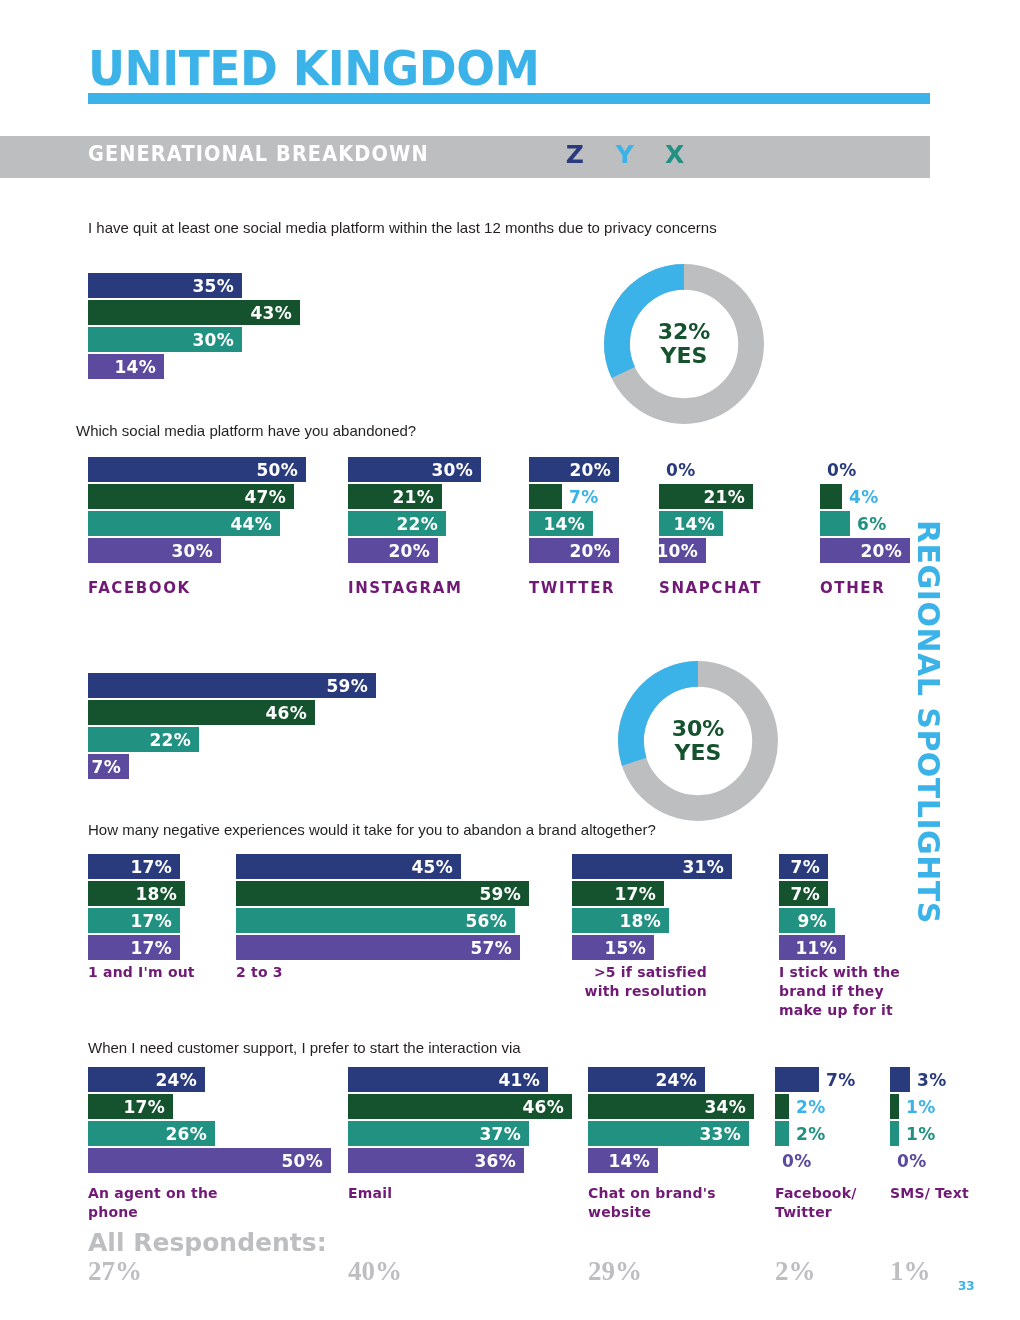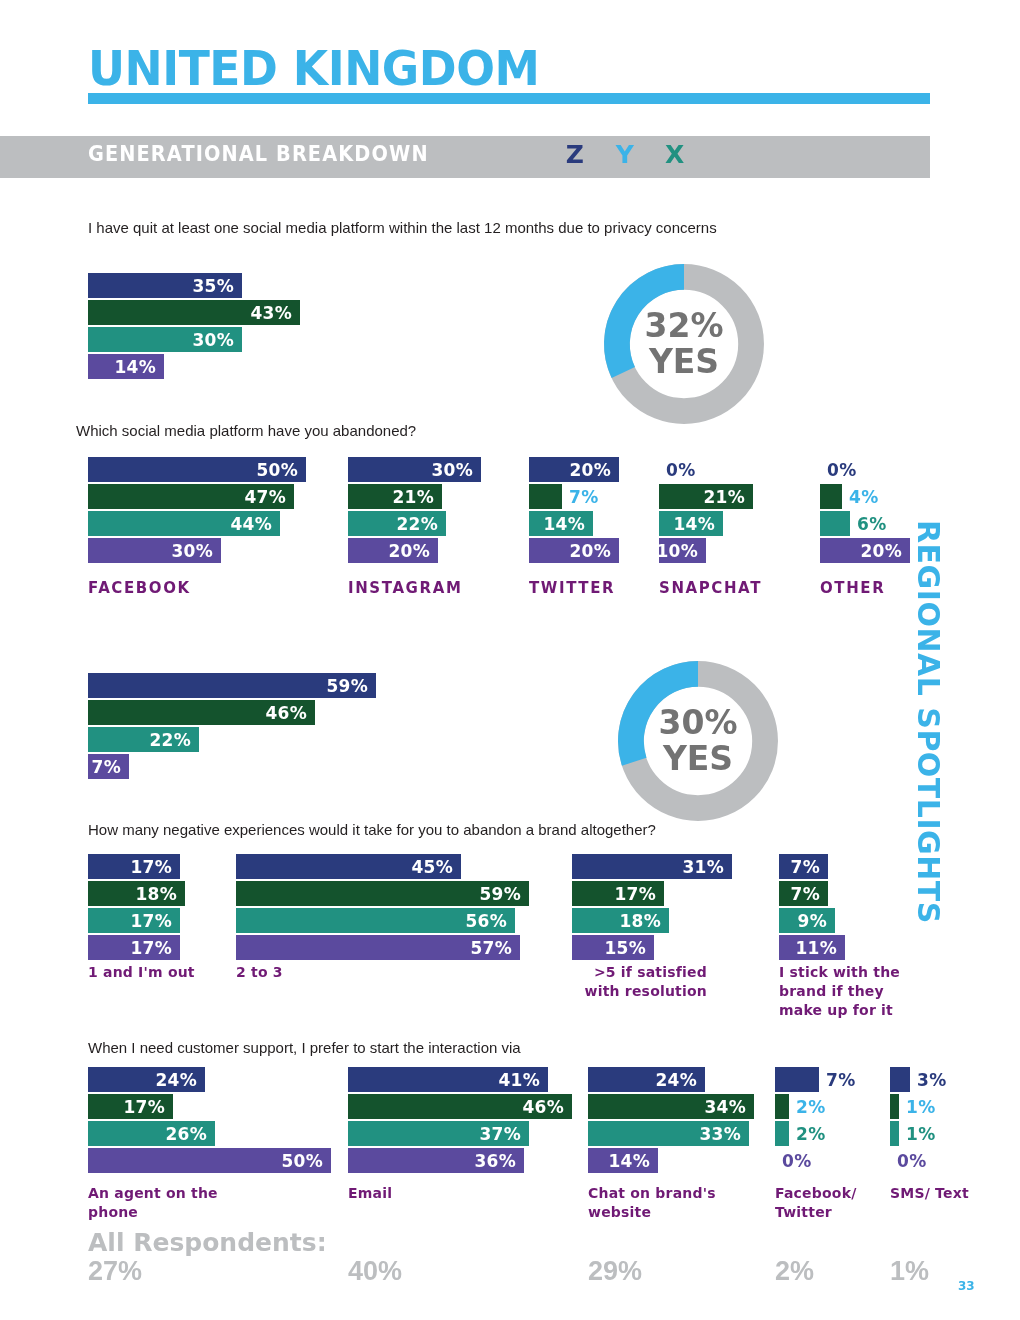--- a/index.html
+++ b/index.html
@@ -80,31 +80,31 @@
     color:#701a75;letter-spacing:0.8px;line-height:1.35;
   }
   .cat-label.caps{letter-spacing:1.6px;font-size:15px;}
   .cat-label.mixed{letter-spacing:0.2px;font-size:14px;}
 
   .all-resp-title{
     position:absolute;font-family:"DejaVu Sans",sans-serif;font-weight:700;
     font-size:25px;color:#BCBEC0;letter-spacing:0px;
   }
   .all-resp-val{
-    position:absolute;font-family:Liberation Sans, sans-serif;font-weight:700;
+    position:absolute;font-family:Liberation Serif, serif;font-weight:700;
     font-size:27px;color:#BCBEC0;
   }
 
   
   .donut{position:absolute;}
   .donut-label{
     position:absolute;left:0;top:0;width:100%;height:100%;
     display:flex;flex-direction:column;align-items:center;justify-content:center;
-    font-family:"DejaVu Sans",sans-serif;font-weight:700;font-size:33px;
-    color:#737373;line-height:1.08;pointer-events:none;
+    font-family:"DejaVu Sans",sans-serif;font-weight:700;font-size:22px;
+    color:#14532d;line-height:1.08;pointer-events:none;
   }
 </style>
 </head>
 <body>
 
 <div class="page">
 
   <div class="title-wrap">
     <div class="page-title">UNITED KINGDOM</div>
   </div>

